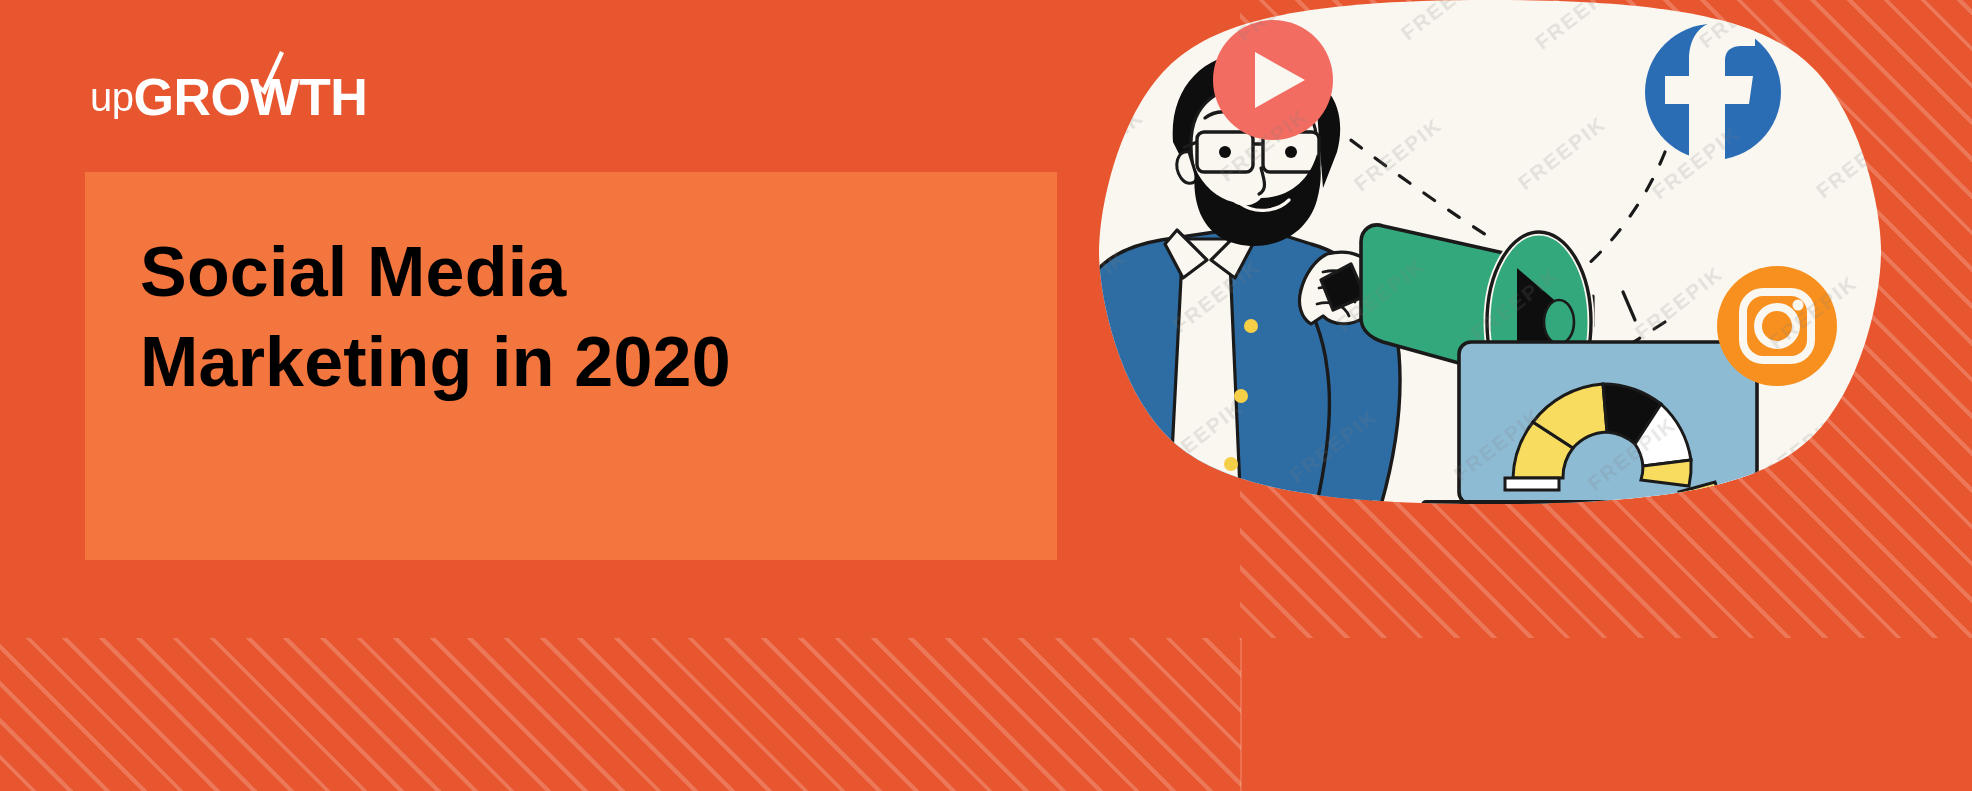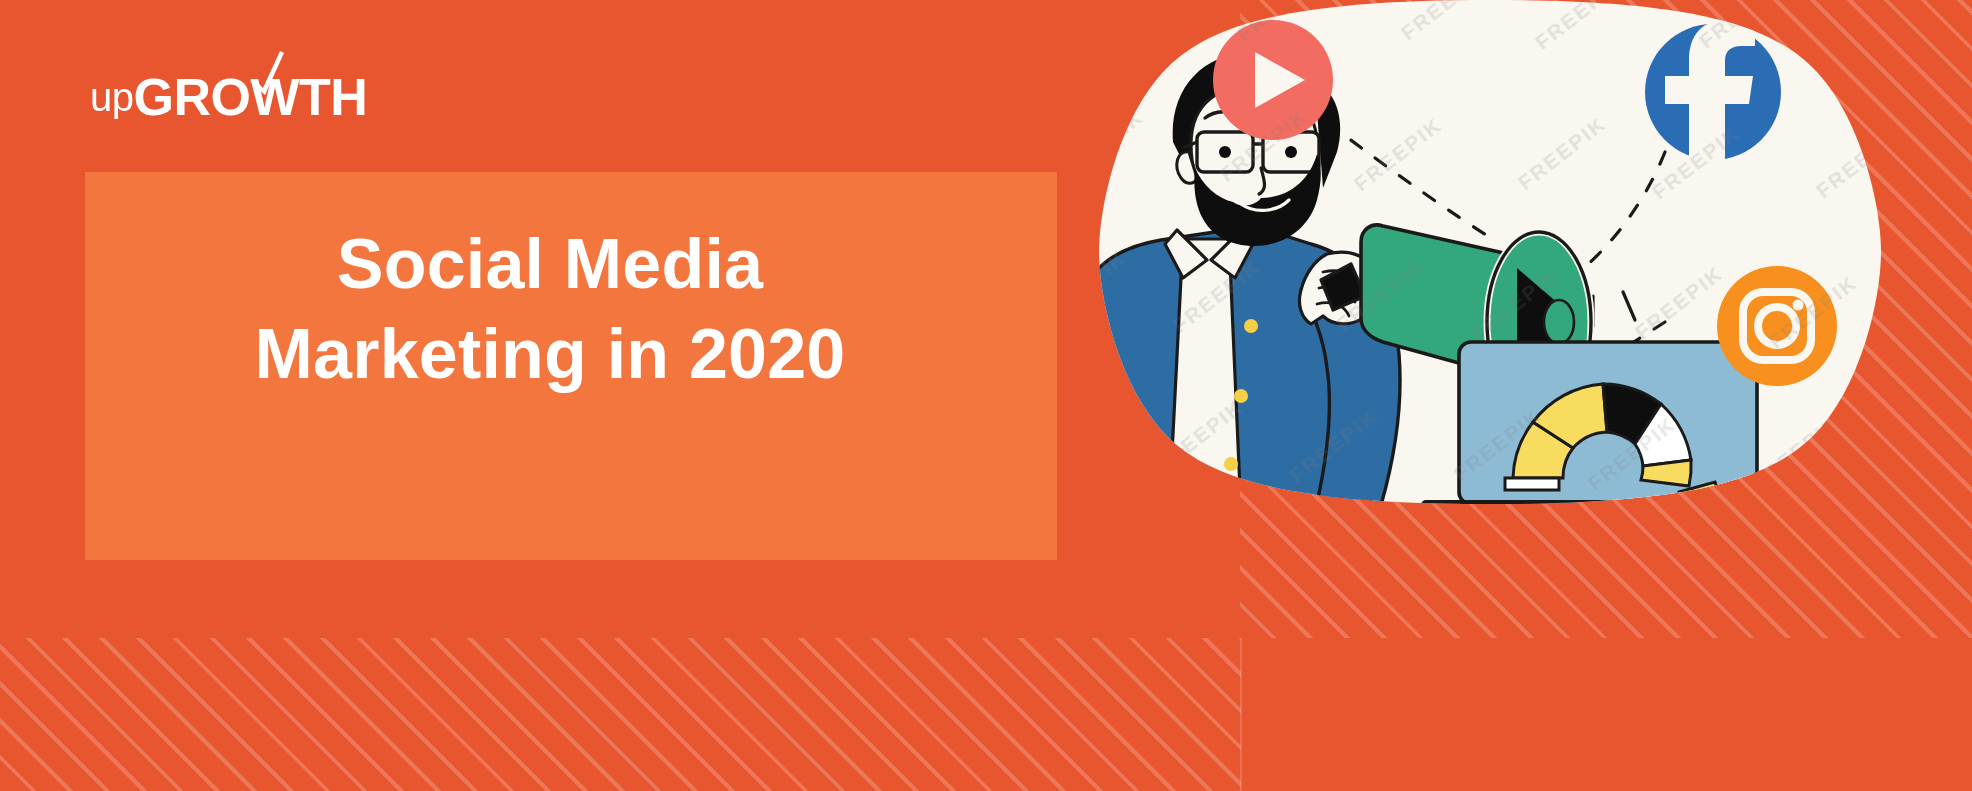--- a/index.html
+++ b/index.html
@@ -80,28 +80,27 @@
 
   
   .headline-panel {
     position:absolute;
     left:85px; top:172px;
     width:972px; height:388px;
     background:#F4763F;
   }
   .headline {
     position:absolute;
-    left:140px; top:220px;
+    left:140px; top:228px;
     width:820px;
-    color:#ffffff;
+    color:#000000;
     font-size:70px;
     font-weight:700;
     line-height:1.28;
     letter-spacing:0.2px;
-    text-align:center;
   }
   .headline-line { display:block; }
 
   
   .illustration {
     position:absolute;
     left:1065px; top:-8px;
     width:850px; height:520px;
   }
   .illustration svg { display:block; width:100%; height:100%; }

